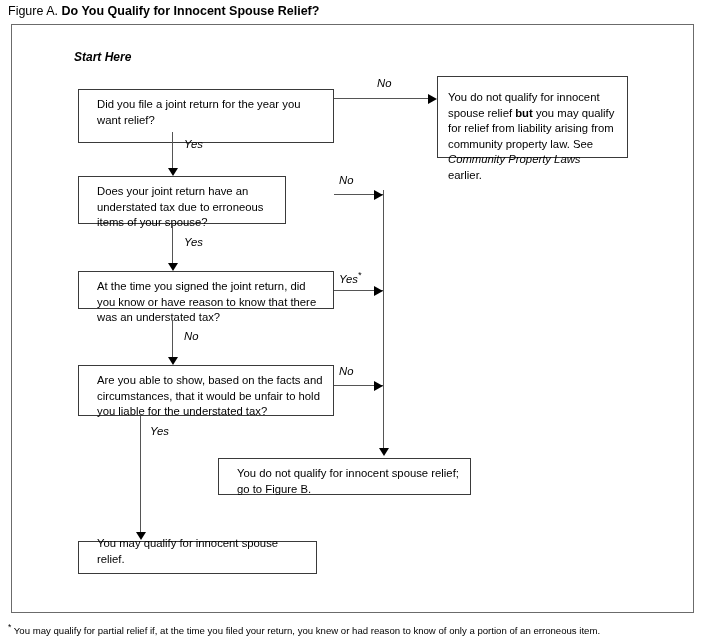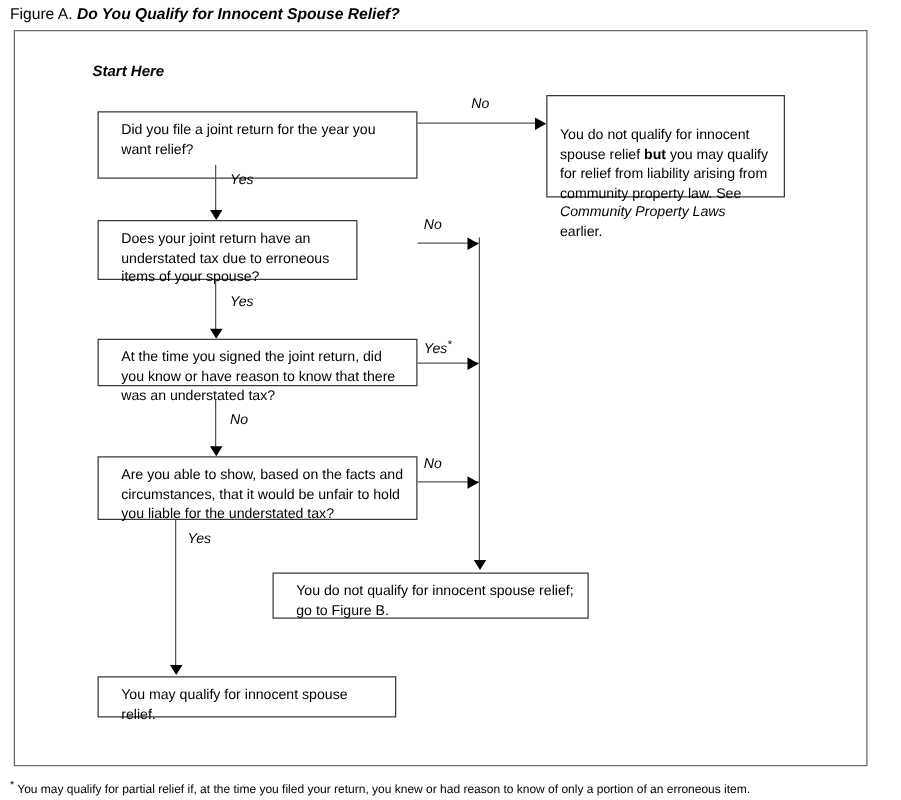--- a/index.html
+++ b/index.html
@@ -6,39 +6,39 @@
   body{
     width:721px;height:640px;position:relative;overflow:hidden;
     font-family:"Liberation Sans","DejaVu Sans",sans-serif;
     color:#000000;
   }
   .title{
     position:absolute;left:8px;top:3px;
     font-size:12.5px;line-height:16px;white-space:nowrap;
   }
   .title .t-lead{font-weight:400;}
-  .title .t-main{font-weight:700;font-style:italic;}
+  .title .t-main{font-weight:700;}
 
   .frame{
     position:absolute;left:11px;top:24px;width:683px;height:589px;
     border:1px solid #6b6b6b;box-sizing:border-box;background:#fff;
   }
 
   .start-here{
     position:absolute;left:74px;top:50px;
     font-weight:700;font-style:italic;font-size:12px;
   }
 
   .box{
     position:absolute;box-sizing:border-box;
     border:1px solid #3a3a3a;background:#ffffff;
     font-size:11.3px;line-height:15.5px;
     padding:7px 10px 6px 18px;
   }
-  .box.pad-center{display:flex;align-items:flex-start;}
+  .box.pad-center{display:flex;align-items:flex-end;}
 
   .edge-label{
     position:absolute;font-style:italic;font-size:11.3px;
     white-space:nowrap;
   }
 
   
   .vline{position:absolute;width:1px;background:#555555;}
   .hline{position:absolute;height:1px;background:#555555;}
   .arrow-down{
@@ -74,21 +74,21 @@
 <div class="start-here">Start Here</div>
 
 <div class="box" style="left:78px;top:78px;width:256px;height:54px;margin-top:11px;">
   <span>Did you file a joint return for the year you want relief?</span>
 </div>
 
 <div class="hline" style="left:334px;top:98px;width:94px;"></div>
 <div class="arrow-right" style="left:428px;top:94px;"></div>
 <div class="edge-label" style="left:377px;top:77px;">No</div>
 
-<div class="box" style="left:437px;top:76px;width:191px;height:82px;padding:24px 10px 6px 10px;">
+<div class="box" style="left:437px;top:76px;width:191px;height:82px;padding:13px 10px 6px 10px;">
   <span><span>You do not qualify for innocent spouse relief </span><b>but</b><span> you may qualify for relief from liability arising from community property law. See </span><i>Community Property Laws</i><span> earlier.</span></span>
 </div>
 
 <div class="vline" style="left:172px;top:132px;height:36px;"></div>
 <div class="arrow-down" style="left:168px;top:168px;"></div>
 <div class="edge-label" style="left:184px;top:138px;">Yes</div>
 
 <div class="box" style="left:78px;top:176px;width:208px;height:48px;">
   <span>Does your joint return have an understated tax due to erroneous items of your spouse?</span>
 </div>

